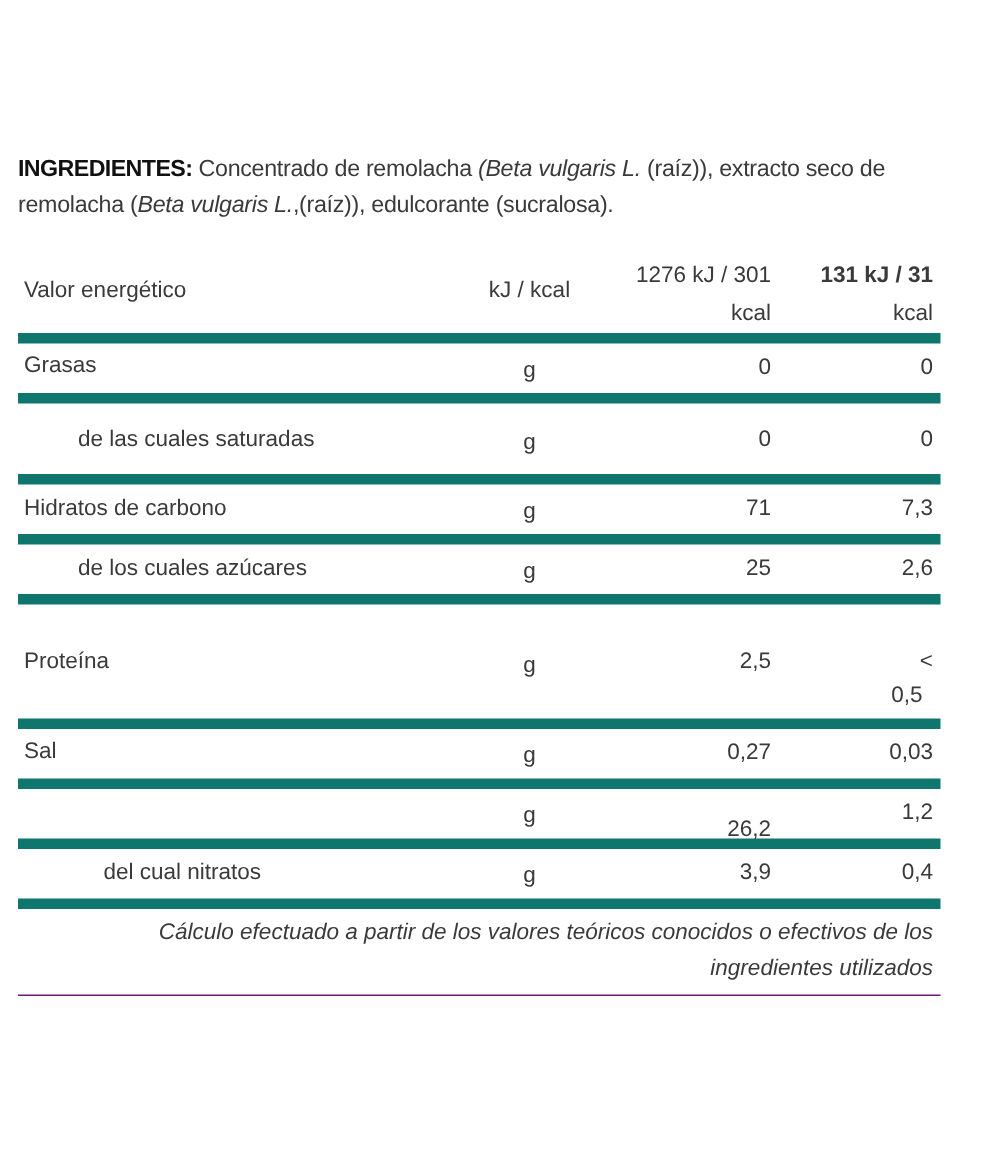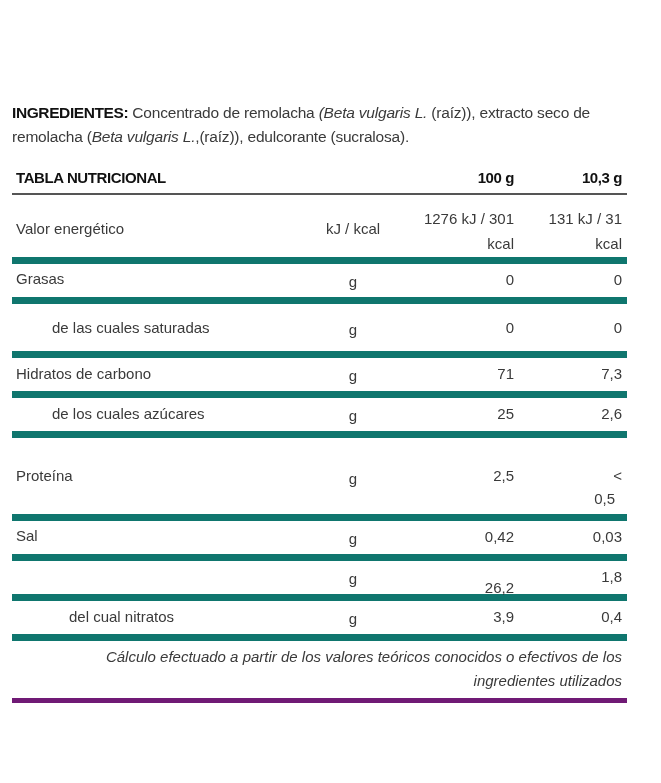--- a/index.html
+++ b/index.html
@@ -28,44 +28,39 @@
   .hdr {
     height: 33px; border-bottom: 2px solid #555555;
     font-weight: bold; color: #111; letter-spacing: -0.4px;
   }
   .hdr .c { top: 9px; }
   .indent1 { left: 22px; margin-left: 18px; }
   .indent2 { left: 57px; }
   .section { font-weight: bold; color: #111; font-size: 16px; letter-spacing: -0.4px; }
   .note {
     font-style: italic; text-align: right; font-size: 15px; color: #3a3a3a;
-    line-height: 24px; padding: 4px 5px 5px 40px; border-bottom: 5px solid #701a75;
+    line-height: 24px; padding: 4px 5px 5px 40px; border-bottom: 1px solid #701a75;
   }
   .twoline { line-height: 23px; }
 </style>
 </head>
 <body>
 
 <div class="ingredients">
   <b>INGREDIENTES:</b><span> Concentrado de remolacha </span><i>(Beta vulgaris L.</i><span> (raíz)), extracto seco de remolacha (</span><i>Beta vulgaris L.</i><span>,(raíz)), edulcorante (sucralosa).</span>
 </div>
 
 <div class="table">
-  <div class="row hdr">
-    <span class="c c-label">TABLA NUTRICIONAL</span>
-    <span class="c c-100">100 g</span>
-    <span class="c c-103">10,3 g</span>
-  </div>
 
   <div class="row twoline" style="height:62px;">
     <span class="c c-label" style="top:24px;line-height:20px;">Valor energético</span>
     <span class="c c-unit" style="top:24px;line-height:20px;">kJ / kcal</span>
     <span class="c c-100" style="top:12px;">1276 kJ / 301</span>
     <span class="c c-100" style="top:37px;">kcal</span>
-    <span class="c c-103" style="top:12px;">131 kJ / 31</span>
+    <span class="c c-103" style="top:12px;font-weight:bold;">131 kJ / 31</span>
     <span class="c c-103" style="top:37px;">kcal</span>
   </div>
 
   <div class="row" style="height:33px;">
     <span class="c c-label" style="top:6px;">Grasas</span>
     <span class="c c-unit" style="top:9px;">g</span>
     <span class="c c-100" style="top:7px;">0</span>
     <span class="c c-103" style="top:7px;">0</span>
   </div>
 
@@ -94,29 +89,29 @@
     <span class="c c-label" style="top:29px;">Proteína</span>
     <span class="c c-unit" style="top:32px;">g</span>
     <span class="c c-100" style="top:29px;">2,5</span>
     <span class="c c-103" style="top:29px;">&lt;</span>
     <span class="c c-103" style="top:52px;right:auto;width:83px;">0,5</span>
   </div>
 
   <div class="row" style="height:33px;">
     <span class="c c-label" style="top:6px;">Sal</span>
     <span class="c c-unit" style="top:9px;">g</span>
-    <span class="c c-100" style="top:7px;">0,42</span>
+    <span class="c c-100" style="top:7px;">0,27</span>
     <span class="c c-103" style="top:7px;">0,03</span>
   </div>
 
 
   <div class="row" style="height:33px;">
     <span class="c c-unit" style="top:9px;">g</span>
     <span class="c c-100" style="top:7px;margin-top:11px;">26,2</span>
-    <span class="c c-103" style="top:7px;">1,8</span>
+    <span class="c c-103" style="top:7px;">1,2</span>
   </div>
 
   <div class="row" style="height:33px;">
     <span class="c c-label indent2" style="top:7px;">del cual nitratos</span>
     <span class="c c-unit" style="top:9px;">g</span>
     <span class="c c-100" style="top:7px;">3,9</span>
     <span class="c c-103" style="top:7px;">0,4</span>
   </div>
 
   <div class="note">Cálculo efectuado a partir de los valores teóricos conocidos o efectivos de los ingredientes utilizados</div>

